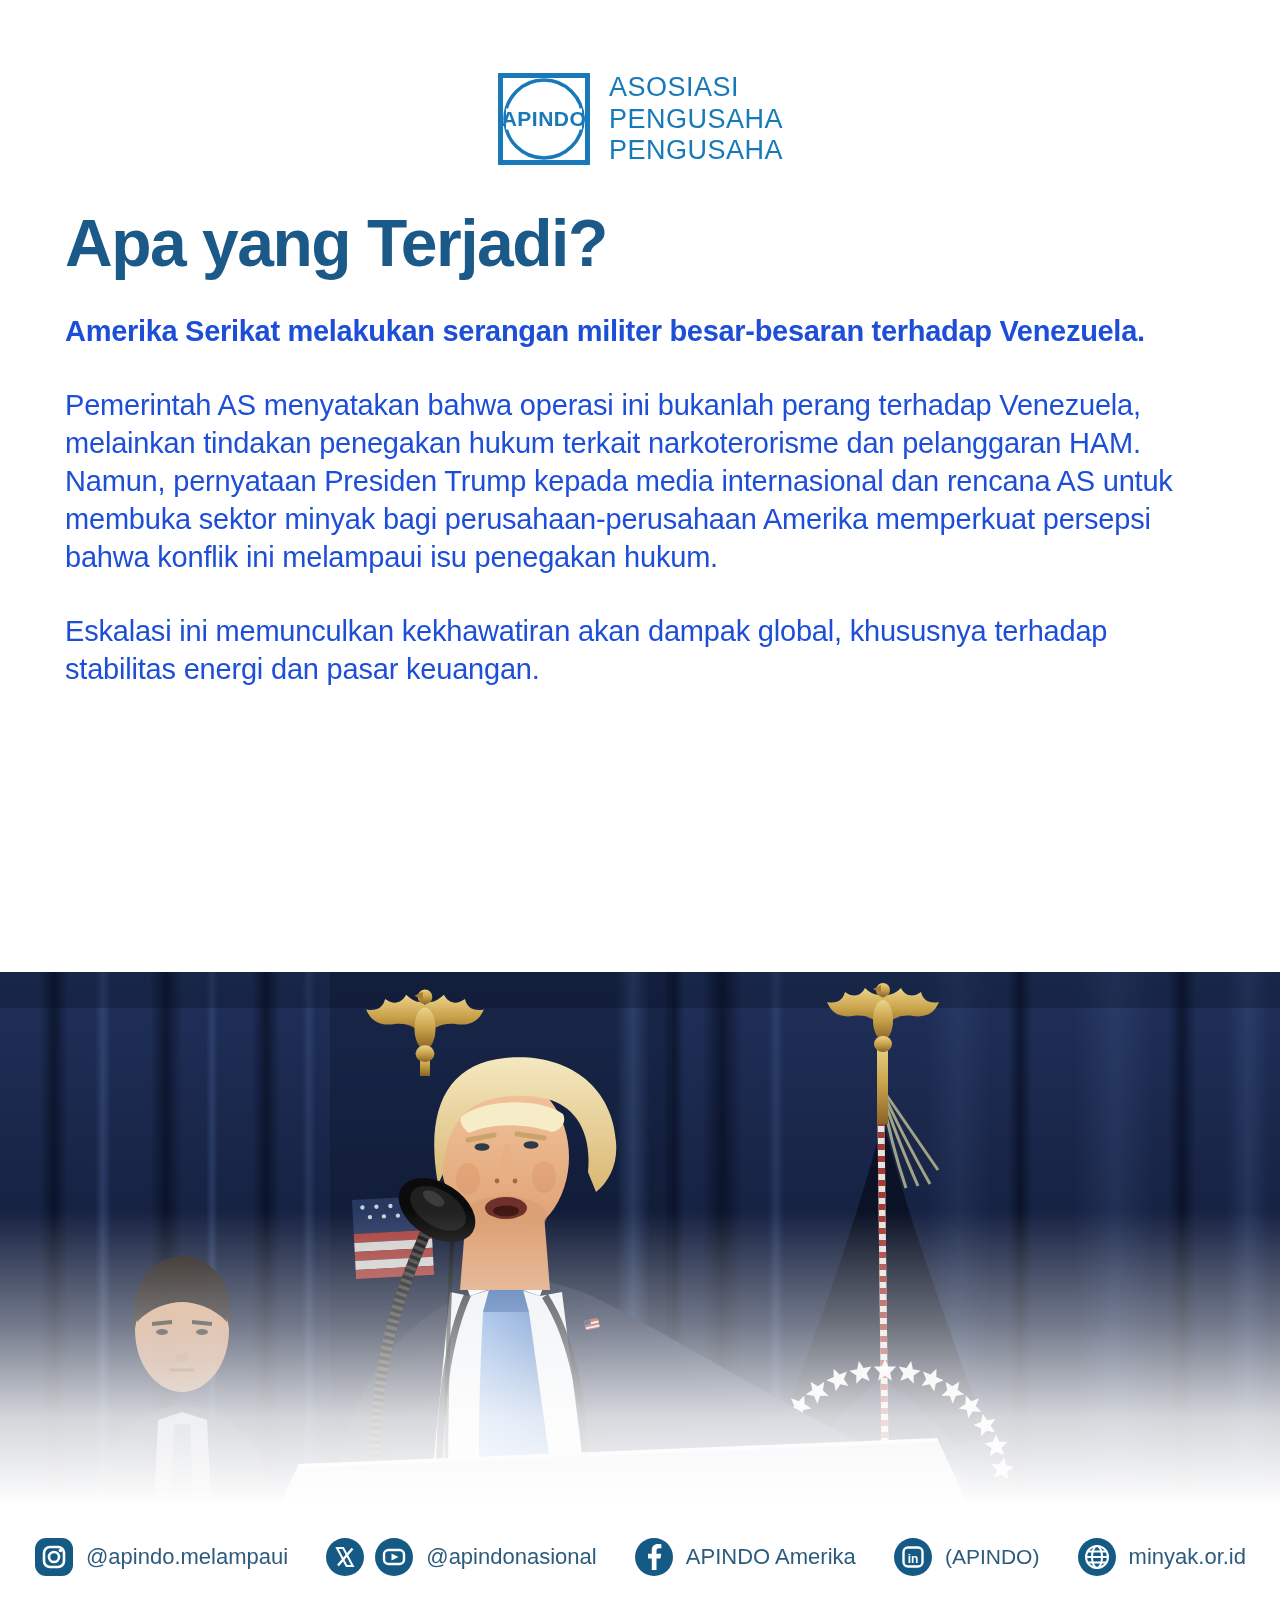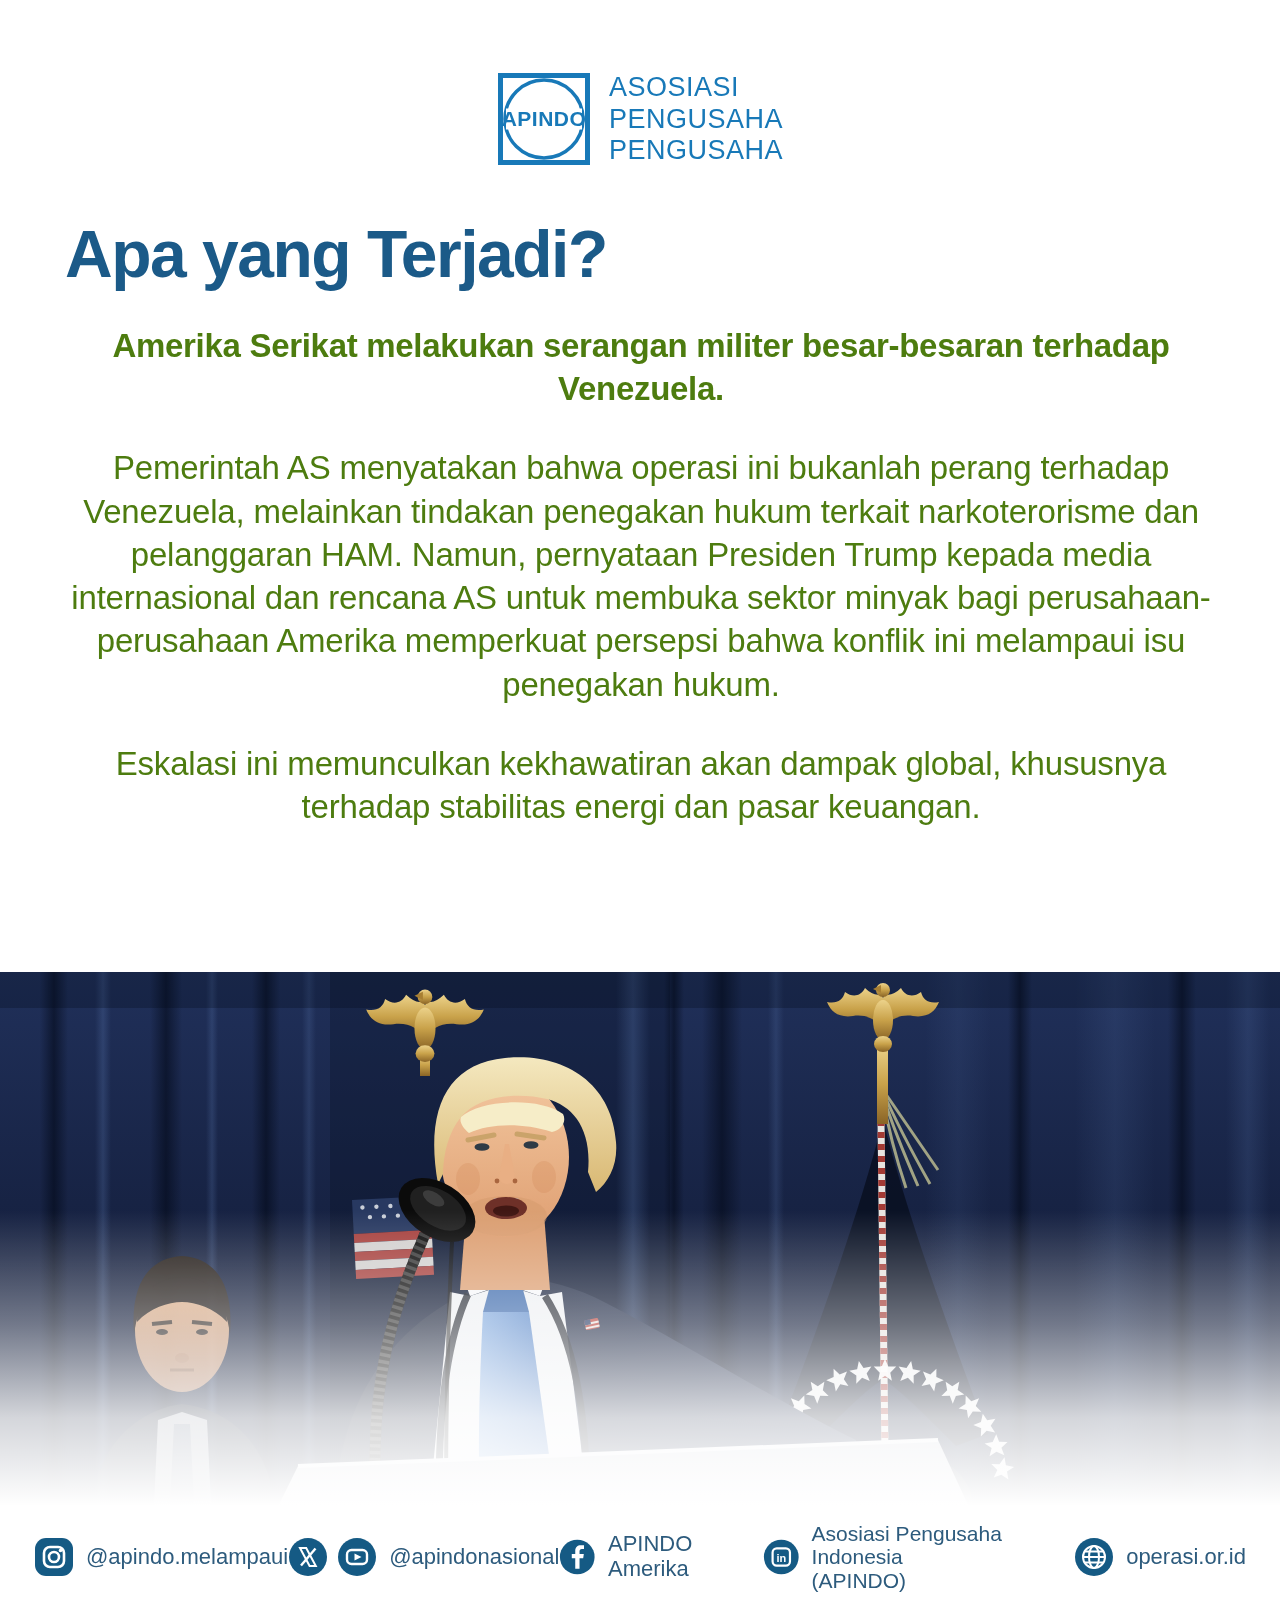--- a/index.html
+++ b/index.html
@@ -5,23 +5,23 @@
   * { margin:0; padding:0; box-sizing:border-box; }
   html,body { width:1280px; height:1600px; background:#ffffff; font-family:"Liberation Sans", sans-serif; }
   .page { position:relative; width:1280px; height:1600px; overflow:hidden; background:#ffffff; }
 
   
   .header { position:absolute; top:72px; left:0; width:1280px; display:flex; justify-content:center; align-items:center; gap:18px; }
   .logo-mark { width:94px; height:94px; flex:0 0 auto; }
   .wordmark { color:#1879b8; font-weight:400; font-size:27px; line-height:1.17; letter-spacing:0.5px; }
 
   
-  .article { position:absolute; left:65px; top:216px; width:1152px; }
+  .article { position:absolute; left:65px; top:205px; width:1152px; }
   .title { font-size:66px; font-weight:800; letter-spacing:-1.5px; color:#1b5a88; margin-bottom:32px; }
-  .para { font-size:33px; line-height:1.31; color:#4d7c0f; margin-bottom:36px; letter-spacing:-0.2px;text-align:center; }
+  .para { font-size:29px; line-height:1.31; color:#1d4ed8; margin-bottom:36px; letter-spacing:-0.2px; }
   .para.bold { font-weight:700; letter-spacing:-0.3px; }
 
   
   .photo { position:absolute; left:0; top:972px; width:1280px; height:628px;
            background:linear-gradient(180deg,#1f2e55 0%, #16224200 100%), #131f3d; }
   .photo svg { position:absolute; left:0; top:0; }
   .photo-fade { position:absolute; left:0; top:972px; width:1280px; height:628px; pointer-events:none;
     background:linear-gradient(180deg, rgba(255,255,255,0) 0%, rgba(255,255,255,0) 38%,
        rgba(255,255,255,0.40) 56%, rgba(255,255,255,0.82) 71%, #ffffff 85%, #ffffff 100%); }
 
@@ -296,29 +296,28 @@
       <span class="f-label">APINDO Amerika</span>
     </div>
 
     <div class="f-item">
       <svg class="icon" viewBox="0 0 40 40">
         <circle cx="20" cy="20" r="19" fill="#155a84"></circle>
         <rect x="10.5" y="10.5" width="19" height="19" rx="4.5" fill="none" stroke="#ffffff" stroke-width="2.4"></rect>
         <text x="20" y="25.5" text-anchor="middle" font-family="Liberation Sans, sans-serif" font-size="12" font-weight="bold" fill="#ffffff">in</text>
       </svg>
       <span class="f-label two-line">
-        <span style="display:block">Asosiasi Pengusaha Indonesia</span>
         <span style="display:block">(APINDO)</span>
       </span>
     </div>
 
     <div class="f-item">
       <svg class="icon" viewBox="0 0 40 40">
         <circle cx="20" cy="20" r="19" fill="#155a84"></circle>
         <circle cx="20" cy="20" r="11" fill="none" stroke="#ffffff" stroke-width="2"></circle>
         <ellipse cx="20" cy="20" rx="5" ry="11" fill="none" stroke="#ffffff" stroke-width="2"></ellipse>
         <path d="M9 20 L31 20 M10.5 14.5 L29.5 14.5 M10.5 25.5 L29.5 25.5" stroke="#ffffff" stroke-width="2" fill="none"></path>
       </svg>
-      <span class="f-label">operasi.or.id</span>
+      <span class="f-label">minyak.or.id</span>
     </div>
 
   </div>
 </div>
 
 </body></html>

